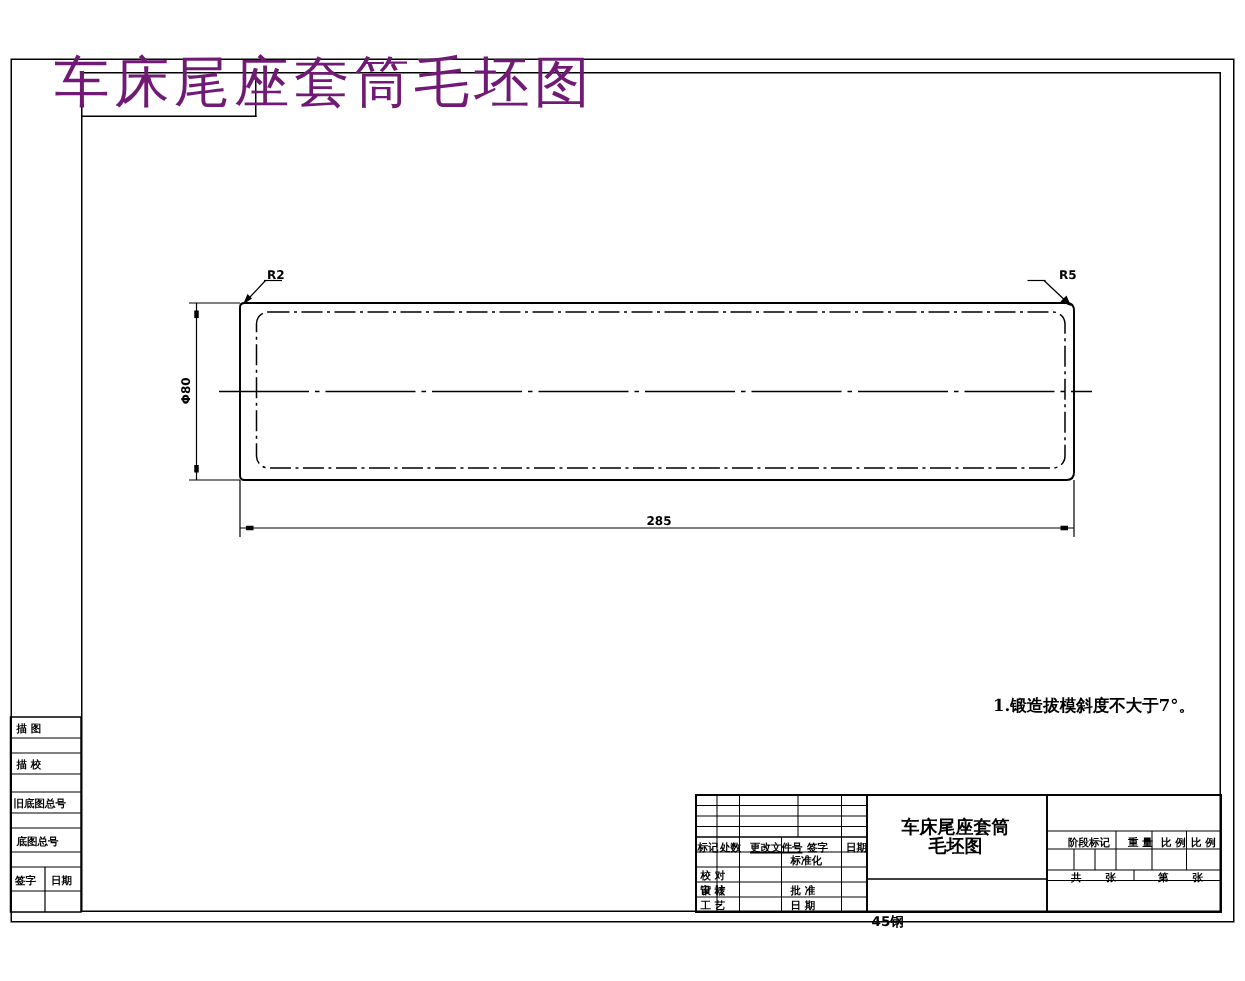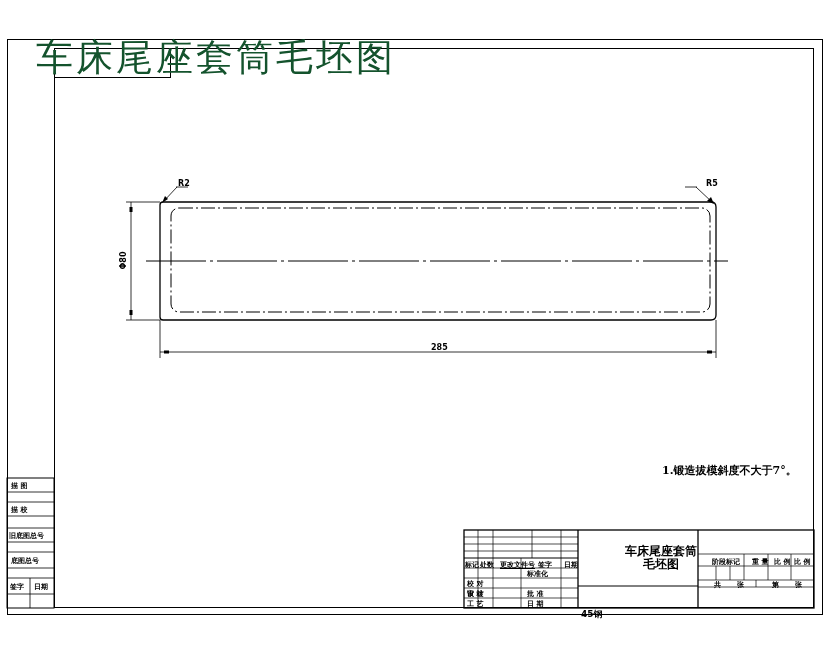--- a/index.html
+++ b/index.html
@@ -2,26 +2,26 @@
 <html><head>
 <meta charset="utf-8">
 <style>
   html, body { margin: 0; padding: 0; background: #ffffff; }
   body { width: 830px; height: 654px; position: relative; overflow: hidden;
          font-family: "DejaVu Sans", sans-serif; color: #000; }
   .abs { position: absolute; }
   .outer-frame { left: 7px; top: 39px; width: 816px; height: 576px; border: 1px solid #000; box-sizing: border-box; }
   .inner-frame { left: 54px; top: 48px; width: 760px; height: 560px; border: 1.5px solid #000; box-sizing: border-box; }
   .code-box { left: 54px; top: 48px; width: 117px; height: 30px; border: 1px solid #000; border-top: none; border-left: none; box-sizing: border-box; }
-  .red-title { left: 36px; top: 34px; color: #14532d; font-family: Liberation Sans, sans-serif; font-size: 37px; letter-spacing: 3px; line-height: 48px; white-space: nowrap; }
+  .red-title { left: 36px; top: 34px; color: #701a75; font-family: Liberation Mono, monospace; font-size: 37px; letter-spacing: 3px; line-height: 48px; white-space: nowrap; }
   svg.drawing { left: 0; top: 0; }
   .tb-text { font-family: "DejaVu Sans", sans-serif; font-weight: bold; font-size: 9px; white-space: nowrap; position: absolute; }
   .notes { left: 662px; top: 462px; font-family: "DejaVu Serif", serif; font-size: 11px; font-weight: bold; line-height: 17px; }
   .notes div { white-space: nowrap; }
-  .part-name { left: 578px; top: 545px; width: 118px; text-align: center; font-family: "DejaVu Serif", serif; font-weight: bold; font-size: 12px; line-height: 13px; padding-left: 24px; }
+  .part-name { left: 578px; top: 545px; width: 118px; text-align: center; font-family: "DejaVu Serif", serif; font-weight: bold; font-size: 12px; line-height: 13px; }
 </style>
 </head>
 <body>
 
 <div class="abs outer-frame"></div>
 <div class="abs inner-frame"></div>
 <div class="abs code-box"></div>
 
 <div class="abs red-title">车床尾座套筒毛坯图</div>
 

